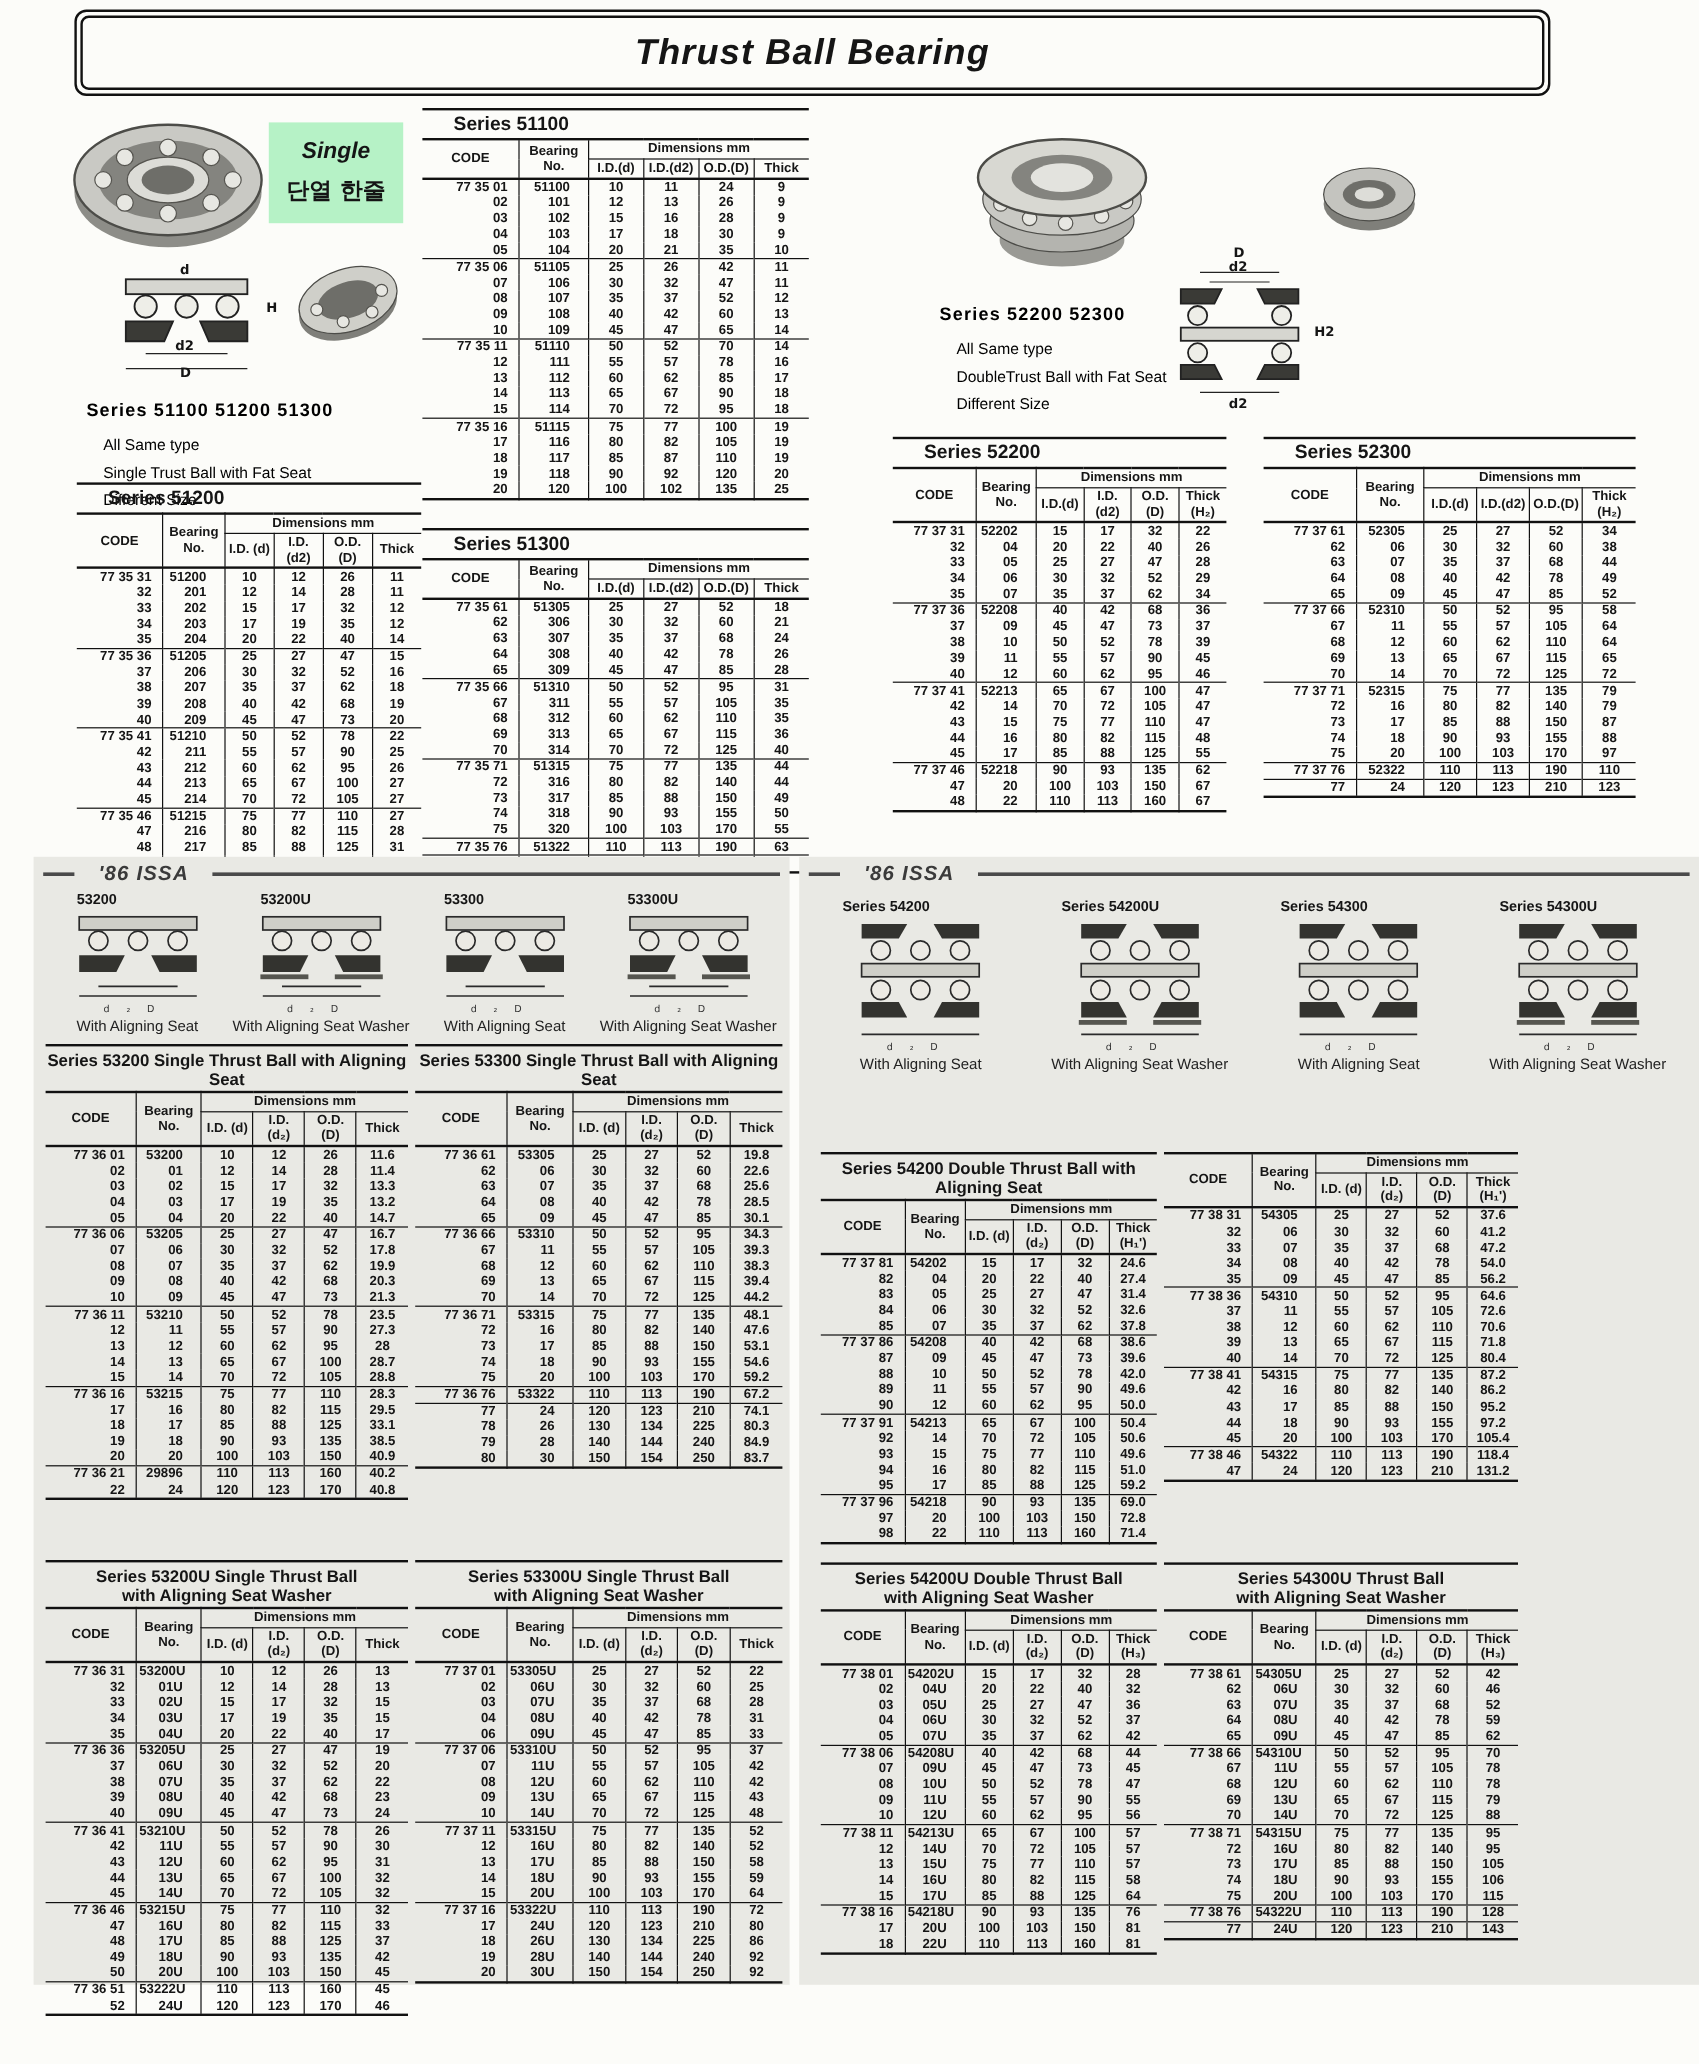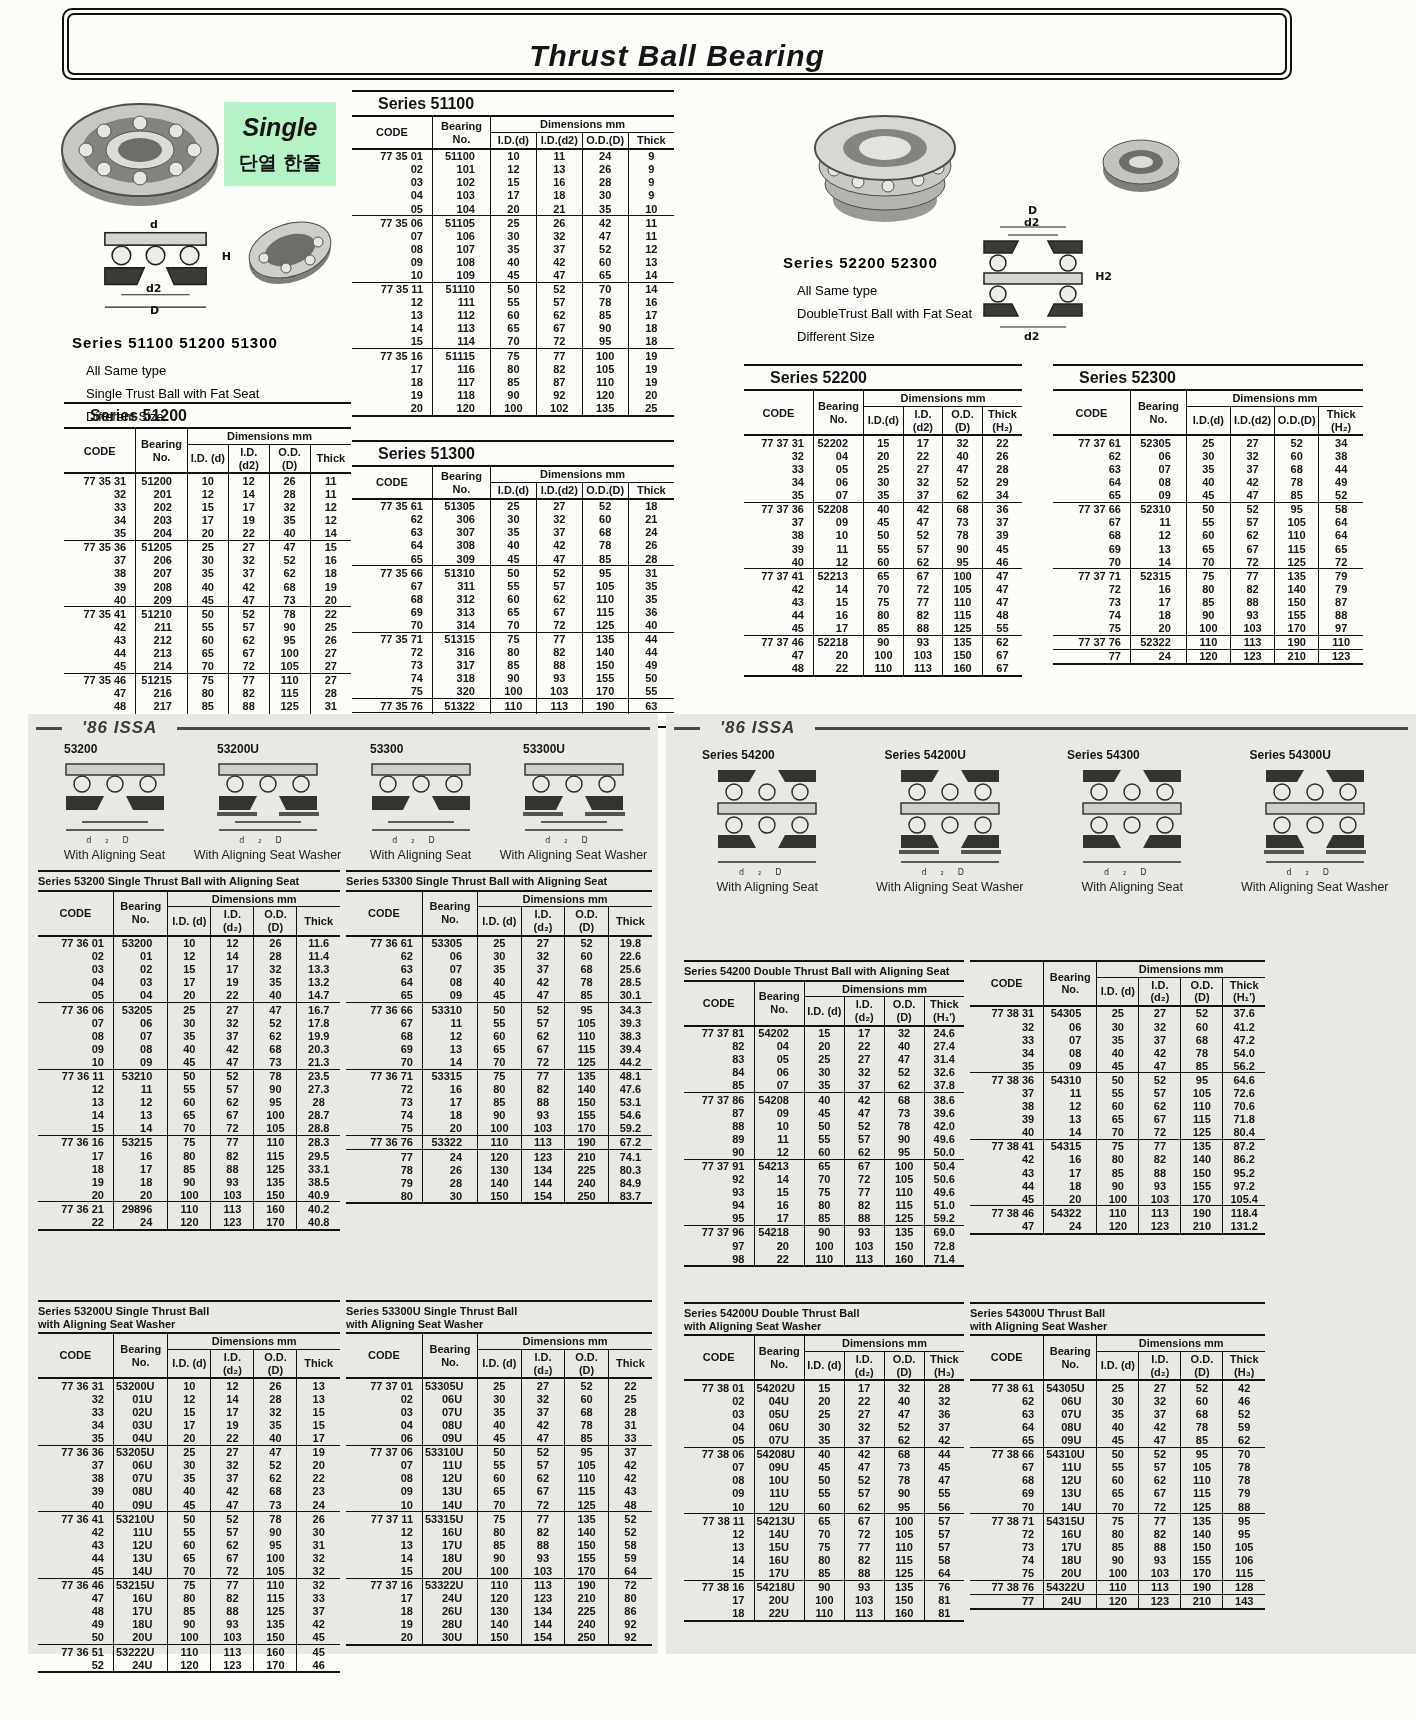--- a/index.html
+++ b/index.html
@@ -1,26 +1,26 @@
 <!DOCTYPE html>
 <html style="--green: #b6f2c6; --scanbg: #e9e9e4;"><head>
 <meta charset="utf-8">
 <style>
   html,body{margin:0;padding:0;background:#ffffff}
   .page{position:relative;width:1416px;height:1720px;background:#fcfcf9;font-family:"Liberation Sans",sans-serif;color:#151515;overflow:hidden}
 
   
   .title-banner{position:absolute;left:62px;top:8px;width:1226px;height:68px;border:2px solid #111;border-radius:10px}
-  .title-inner{position:absolute;inset:3px;border:2px solid #111;border-radius:7px;display:flex;align-items:flex-end;justify-content:center;gap:30px}
+  .title-inner{position:absolute;inset:3px;border:2px solid #111;border-radius:7px;display:flex;align-items:center;justify-content:center;gap:30px}
   .t-en{font-size:30px;font-weight:bold;font-style:italic;letter-spacing:1px}
   .t-ko{font-size:26px;font-weight:bold;font-family:"DejaVu Sans",sans-serif}
 
   
   .type-box{position:absolute;background:var(--green,#b6f2c6);display:flex;flex-direction:column;align-items:center;justify-content:center;gap:8px}
-  .type-en{font-style:italic;font-weight:bold;font-size:25px}
+  .type-en{font-style:italic;font-weight:bold;font-size:19px}
   .type-ko{font-size:19px;font-weight:bold;font-family:"DejaVu Sans",sans-serif}
 
   
   .photo,.bigdg{position:absolute}
   .bigdg .dim-label{position:absolute;font-size:11px;font-weight:bold;font-family:"DejaVu Sans",sans-serif}
 
   
   .series-info{position:absolute;font-size:13px;color:#000000;line-height:1.75}
   .si-title{font-size:15px;font-weight:bold;letter-spacing:1px;margin-bottom:4px}
   .si-note{padding-left:14px}
@@ -35,21 +35,21 @@
 
   .dg-row{position:absolute;display:flex}
   .dg-cell{flex:1;display:flex;flex-direction:column;align-items:center}
   .dg-label{font-size:12px;font-weight:bold;align-self:flex-start;padding-left:26px;height:16px}
   .dg-dims{font-size:8px;color:#333;letter-spacing:14px;height:10px;font-family:"DejaVu Sans",sans-serif}
   .dg-caption{font-size:12.5px;color:#222;margin-top:2px;white-space:nowrap}
 
   
   .tbl{position:absolute;font-family:"Liberation Sans",sans-serif}
   .tt{border-top:2px solid #111;padding:3px 0 2px 26px;font-size:16px;font-weight:bold;line-height:1.15}
-  .tt.tc{padding-left:0;font-size:11px}
+  .tt.tc{text-align:center;padding-left:0;font-size:14px}
   .ct{border-collapse:collapse;width:100%;border-top:2px solid #111;border-bottom:2px solid #111;table-layout:fixed}
   .ct th{font-size:11px;font-weight:bold;padding:1px 2px;line-height:1.15}
   .ct thead{border-bottom:2px solid #111}
   .ct th.bl,.ct td.bl{border-left:1.2px solid #111}
   .ct th.c-dims{border-bottom:1.2px solid #111}
   .ct tbody td{font-size:11px;font-weight:bold;text-align:center;padding:0.5px 2px;line-height:1.1}
   .ct tbody tr.g td{border-top:1.6px solid #111}
   .ct tbody tr:first-child td{border-top:none}
   .ct td.code{text-align:right;padding-right:9px;white-space:pre}
   .ct td.brg{text-align:right;padding-right:15px}

